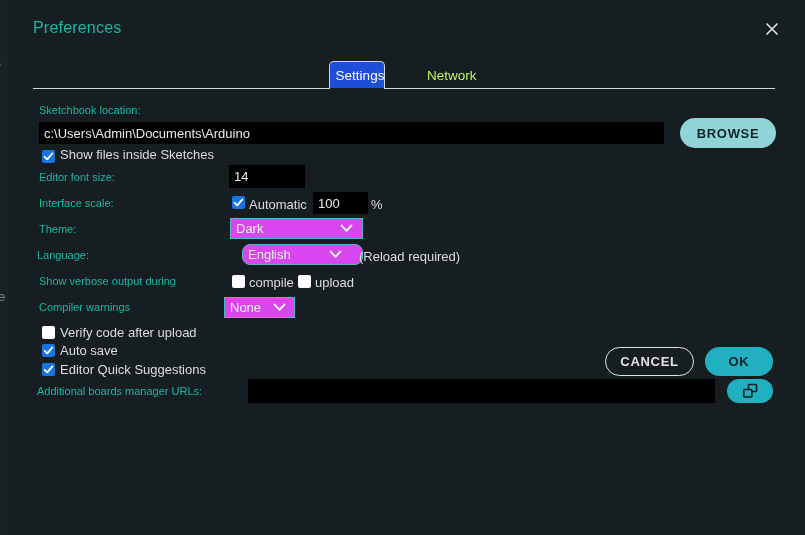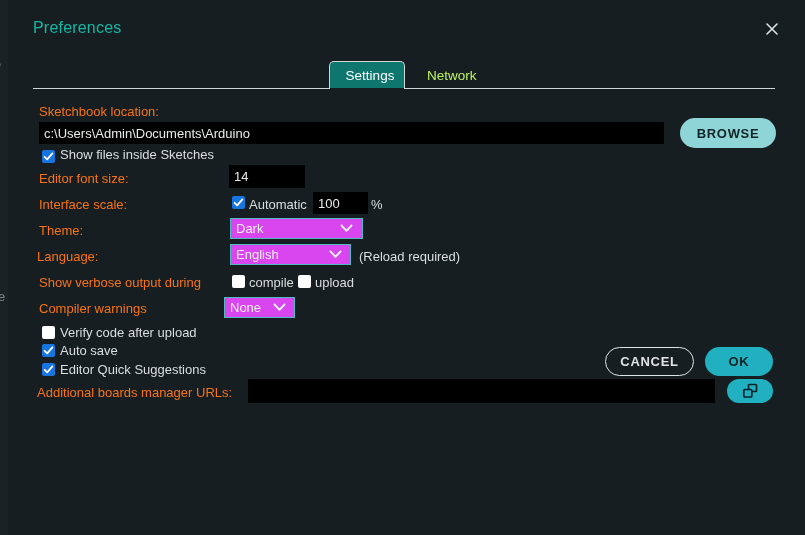--- a/index.html
+++ b/index.html
@@ -77,26 +77,26 @@
     position: absolute;
     top: 3px;
     height: 28px;
     display: flex; align-items: center; justify-content: center;
     font-size: 13.5px;
     cursor: pointer;
     padding: 0 14px;
   }
   .tab.active {
     left: 321px;
-    width: 76px;
+    width: 56px;
     color: #ffffff;
     border: 1px solid #cfd5d8;
     border-bottom: none;
     border-radius: 5px 5px 0 0;
-    background: #0f766e;
+    background: #1d4ed8;
     z-index: 3;
     padding-left: 20px;
   }
   .tab.active::after {
     content: "";
     position: absolute;
     left: 0; right: 0; bottom: -2px;
     height: 3px;
     background: #171e21;
   }
@@ -107,22 +107,22 @@
 
   
   #form {
     position: absolute;
     left: 0; top: 96px;
     width: 797px;
   }
 
   .label {
     position: absolute;
-    font-size: 13px;
-    color: #f97316;
+    font-size: 11px;
+    color: #14b8a6;
     white-space: nowrap;
   }
   .note {
     position: absolute;
     font-size: 13px;
     color: #dadee0;
     white-space: nowrap;
   }
 
   
@@ -289,21 +289,21 @@
       <select class="tselect" style="left:0; top:0; width:133px;">
         <option>Dark</option>
       </select>
       <svg class="chev" style="left:110px; top:6px;" width="13" height="9" viewBox="0 0 13 9">
         <path d="M1.5 1.5 L6.5 6.8 L11.5 1.5" stroke="#eef1f2" stroke-width="1.9" fill="none" stroke-linecap="round" stroke-linejoin="round"></path>
       </svg>
     </div>
 
     <div class="label" style="left:29px; top:153px;">Language:</div>
     <div class="select-wrap" style="left:222px; top:148px;">
-      <select class="tselect" style="left:0; top:0; width:121px;">
+      <select class="tselect" style="left:12px; top:0; width:121px;border-radius:8px;">
         <option>English</option>
       </select>
       <svg class="chev" style="left:99px; top:6px;" width="13" height="9" viewBox="0 0 13 9">
         <path d="M1.5 1.5 L6.5 6.8 L11.5 1.5" stroke="#eef1f2" stroke-width="1.9" fill="none" stroke-linecap="round" stroke-linejoin="round"></path>
       </svg>
     </div>
     <div class="note" style="left:351px; top:153px;">(Reload required)</div>
 
     <div class="label" style="left:31px; top:179px;">Show verbose output during</div>
     <div class="cb" style="left:224px; top:179px;">

